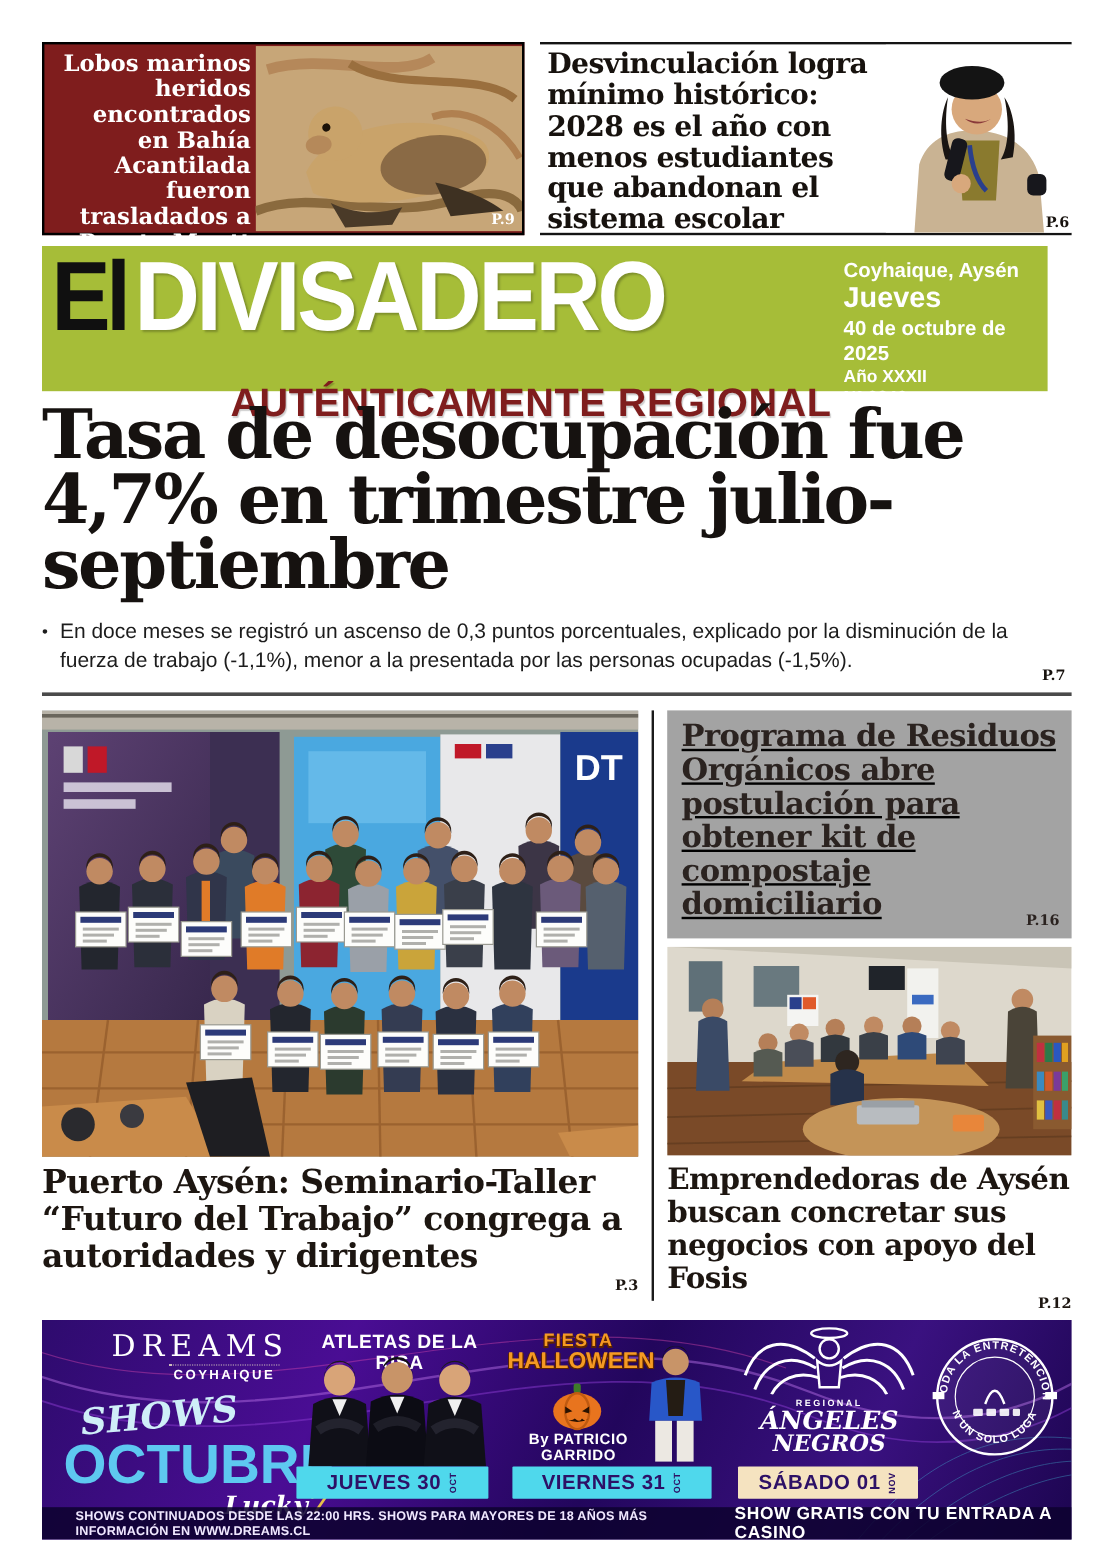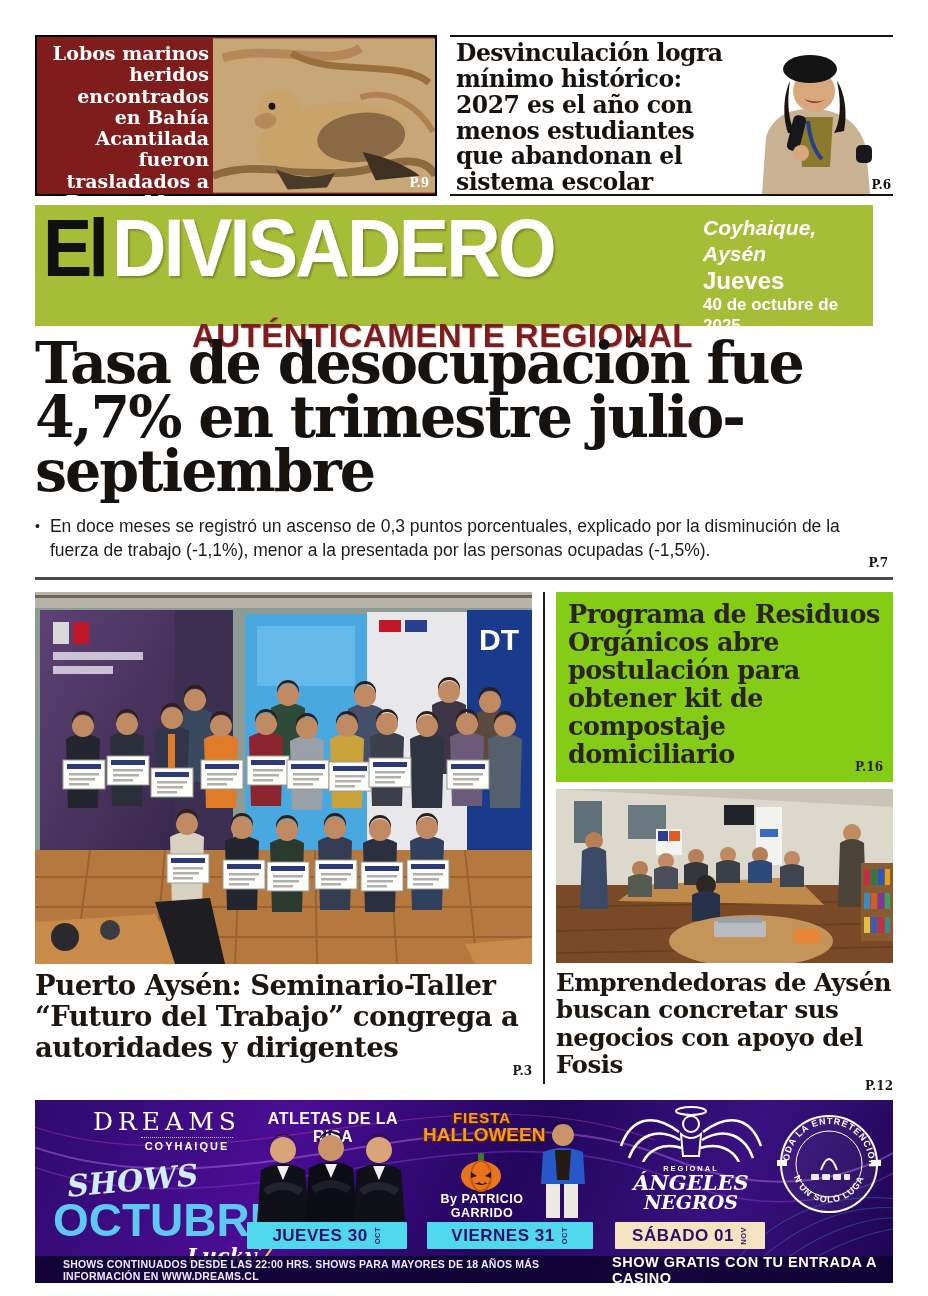--- a/index.html
+++ b/index.html
@@ -16,41 +16,41 @@
   .teaser-right-text{width:288px;padding:4px 0 0 6px;color:#17120e;font-family:"DejaVu Serif",serif;font-weight:bold;font-size:23.5px;line-height:1.1;letter-spacing:-0.5px;position:relative;box-sizing:border-box;}
   .teaser-right .pref{position:absolute;right:2px;bottom:2px;font-size:12px;color:#17120e;font-family:"DejaVu Serif",serif;font-weight:bold;}
 
   
   .masthead{position:absolute;left:35px;top:205px;width:838px;height:121px;background:#a6bd38;}
   .mast-logo-row{position:absolute;left:8px;top:4px;display:flex;align-items:flex-start;}
   .mast-el{font-size:82px;font-weight:900;color:#101010;line-height:.95;letter-spacing:-4px;transform:scaleX(.9);transform-origin:left top;}
   .mast-name{font-size:82px;font-weight:900;color:#fff;line-height:.95;letter-spacing:-3px;transform:scaleX(.92);transform-origin:left top;text-shadow:2px 2px 2px rgba(0,0,0,.25);}
   .mast-tagline{position:absolute;left:8px;top:82px;width:650px;text-align:right;font-size:33px;font-weight:700;color:#7f1d1d;letter-spacing:.5px;text-shadow:1px 1px 1px rgba(0,0,0,.2);margin-top:30px;}
   .mast-info{position:absolute;left:668px;top:10px;color:#fff;font-weight:700;line-height:1.25;}
-  .mast-info .loc{font-size:21px;font-style:italic;}
+  .mast-info .loc{font-size:17px;}
   .mast-info .day{font-size:24px;line-height:1.1;}
   .mast-info .date{font-size:17px;}
   .mast-info .small{font-size:14.5px;}
 
   
   .lead-headline{position:absolute;left:35px;top:336px;width:862px;font-family:"DejaVu Serif",serif;font-weight:bold;font-size:57px;line-height:.95;letter-spacing:-2px;color:#161210;margin:0;}
   .lead-bullet{position:absolute;left:35px;top:515px;width:845px;font-size:17.5px;line-height:1.35;color:#1c1c1c;display:flex;gap:10px;}
   .lead-bullet .dot{font-size:14px;line-height:1.7;}
   .lead-ref{position:absolute;right:40px;top:556px;font-size:12px;font-weight:bold;font-family:"DejaVu Serif",serif;color:#17120e;}
   .lead-rule{position:absolute;left:35px;top:577px;width:858px;height:3px;background:#4a4a4a;}
 
   
   .middle{position:absolute;left:35px;top:592px;width:734px;height:498px;}
   .col-divider{position:absolute;left:508px;top:0;width:2px;height:492px;background:#1a1a1a;}
   .col-left{position:absolute;left:0;top:0;width:497px;}
   .story-headline{font-family:"DejaVu Serif",serif;font-weight:bold;color:#1d1611;margin:0;position:relative;}
   .seminar-h{font-size:27.5px;line-height:1.12;letter-spacing:-0.5px;margin-top:6px;}
   .seminar-ref{display:block;text-align:right;font-size:12px;margin-top:2px;font-family:"DejaVu Serif",serif;font-weight:bold;color:#1d1611;}
   .col-right{position:absolute;left:521px;top:0;width:337px;}
-  .compost-box{background:#84cc16;padding:8px 10px 10px 12px;position:relative;box-sizing:border-box;min-height:190px;}
+  .compost-box{background:#a3a3a3;padding:8px 10px 10px 12px;position:relative;box-sizing:border-box;min-height:190px;text-decoration:underline;}
   .compost-h{font-size:25.5px;line-height:1.1;letter-spacing:-0.5px;color:#2b2320;}
   .compost-ref{position:absolute;right:10px;bottom:8px;font-size:12px;font-family:"DejaVu Serif",serif;font-weight:bold;color:#2b2320;}
   .meeting-photo{display:block;margin-top:7px;}
   .fosis-h{font-size:24.5px;line-height:1.12;letter-spacing:-0.5px;margin-top:6px;}
   .fosis-ref{display:block;text-align:right;font-size:12px;margin-top:0;font-family:"DejaVu Serif",serif;font-weight:bold;color:#1d1611;}
 
   
   .ad{position:absolute;left:35px;top:1100px;width:858px;height:183px;background:linear-gradient(115deg,#2e0b6e 0%,#4a0d94 28%,#22065c 55%,#3a1180 78%,#1c0550 100%);overflow:hidden;}
   .ad-swoosh{position:absolute;inset:0;}
   .dreams-logo{position:absolute;left:58px;top:7px;color:#fff;text-align:center;}
@@ -104,21 +104,21 @@
           <path d="M150,120 C175,128 195,140 205,150 L160,150 Z" fill="#3e3122"></path>
           <circle cx="70" cy="70" r="23" fill="#c9a36a"></circle>
           <ellipse cx="55" cy="78" rx="11" ry="8" fill="#b5895a"></ellipse>
           <circle cx="63" cy="64" r="3.5" fill="#1c1208"></circle>
           <path d="M60,128 C80,140 100,142 120,138 L110,152 L70,150 Z" fill="#4a3a28"></path>
         </g>
       </svg>
     </div>
 
     <div class="teaser-right">
-      <div class="teaser-right-text">Desvinculación logra mínimo histórico: 2027 es el año con menos estudiantes que abandonan el sistema escolar</div>
+      <div class="teaser-right-text">Desvinculación logra mínimo histórico: 2028 es el año con menos estudiantes que abandonan el sistema escolar</div>
       <span class="pref">P.6</span>
       <svg width="155" height="157" viewBox="0 0 155 157">
         <rect width="155" height="157" fill="#ffffff"></rect>
         <path d="M28,100 C35,78 55,70 78,72 C105,74 122,88 128,110 L132,157 L24,157 Z" fill="#c9b393"></path>
         <path d="M60,80 L95,80 L92,130 L64,130 Z" fill="#8a7a2e"></path>
         <circle cx="76" cy="54" r="21" fill="#d8a87c"></circle>
         <ellipse cx="72" cy="32" rx="27" ry="14" fill="#141414"></ellipse>
         <path d="M52,44 C48,70 52,88 58,96 L50,96 C44,78 46,56 52,44 Z" fill="#1a1512"></path>
         <path d="M99,44 C104,68 102,86 96,96 L106,94 C110,74 106,54 99,44 Z" fill="#1a1512"></path>
         <path d="M66,62 Q76,70 88,62 Q80,67 66,62" fill="#8a3a3a"></path>

